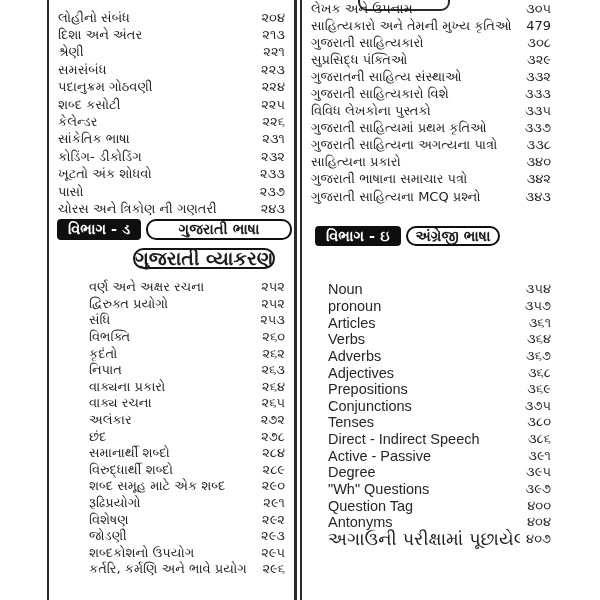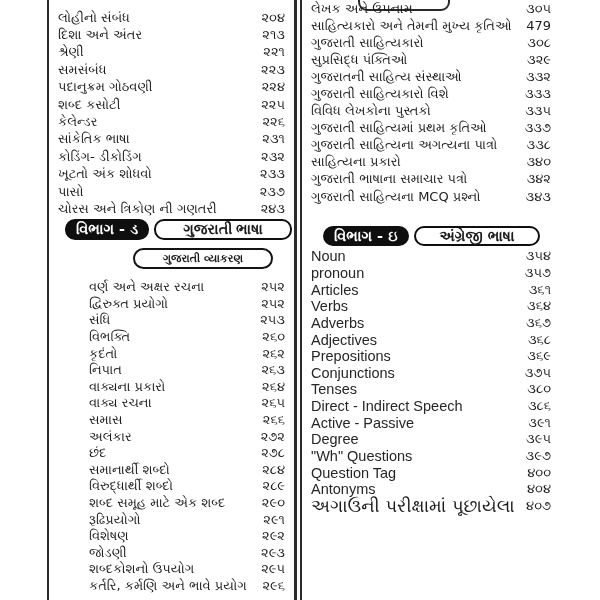--- a/index.html
+++ b/index.html
@@ -24,47 +24,46 @@
   .lbl  { font-size:13px; white-space:nowrap; overflow:hidden; }
   .pg   { font-size:13px; margin-left:6px; }
 
   .top-list-left  { top:9px; }
   .top-list-left .row { height:17.4px; }
   .grammar-list   { top:279px; }
   .grammar-list .row { height:16.6px;padding-left:40px; }
 
   .top-list-right { top:0; }
   .top-list-right .row { height:17.1px; }
-  .english-list   { top:248px; }
+  .english-list   { top:281px;padding-left:17px; }
   .english-list .row { height:16.65px; }
   .english-list .lbl { font-family:"Liberation Sans", sans-serif; font-size:14.5px; color:#262626; }
   .english-list .row:last-child .lbl { font-family:"DejaVu Sans", sans-serif; font-size:18px; color:#1c1c1c; }
 
   
   .band { position:absolute; display:flex; align-items:stretch; gap:5px; }
   .band-left  { top:219px; left:8px;  right:2px;  height:21px; }
   .band-right { top:226px; left:13px; right:10px; height:20px; }
   .badge {
     background:#0f0f0f; color:#ffffff; font-weight:700; font-size:14.5px;
-    border-radius:10px; padding:0 11px; display:inline-flex; align-items:center;
+    border-radius:4px; padding:0 11px; display:inline-flex; align-items:center;
     white-space:nowrap;
-    margin-left:8px;
   }
   .band-title {
     border:2.5px solid #0f0f0f; border-radius:10px; background:#fff;
     font-weight:700; font-size:14.5px; display:inline-flex; align-items:center;
     justify-content:center; white-space:nowrap;
   }
-  .band-left  .band-title { flex:1;font-family:Liberation Serif, serif; }
-  .band-right .band-title { padding:0 24px; }
+  .band-left  .band-title { flex:1; }
+  .band-right .band-title { padding:0 8px; }
 
   .subpill {
     position:absolute; top:248px; left:84px; height:17px;
     border:2px solid #141414; border-radius:12px; background:#fff;
-    font-weight:700; font-size:11px; padding:0 28px;
+    font-weight:700; font-size:19px; padding:0 0;
     display:inline-flex; align-items:center; white-space:nowrap;
   }
 
   
   .cut-pill {
     position:absolute; top:-13px; left:56px; width:88px; height:20px;
     background:#fff; border:2.5px solid #2a2a2a; border-radius:9px;
   }
 </style>
 </head>
@@ -164,24 +163,20 @@
       </div>
         <div class="row">
         <span class="lbl">વાક્યના પ્રકારો</span>
         <span class="pg">૨૬૪</span>
       </div>
         <div class="row">
         <span class="lbl">વાક્ય રચના</span>
         <span class="pg">૨૬૫</span>
       </div>
         <div class="row">
-        <span class="lbl">સમાસ</span>
-        <span class="pg">૨૬૬</span>
-      </div>
-        <div class="row">
         <span class="lbl">અલંકાર</span>
         <span class="pg">૨૭૨</span>
       </div>
         <div class="row">
         <span class="lbl">છંદ</span>
         <span class="pg">૨૭૮</span>
       </div>
         <div class="row">
         <span class="lbl">સમાનાર્થી શબ્દો</span>
         <span class="pg">૨૮૪</span>

